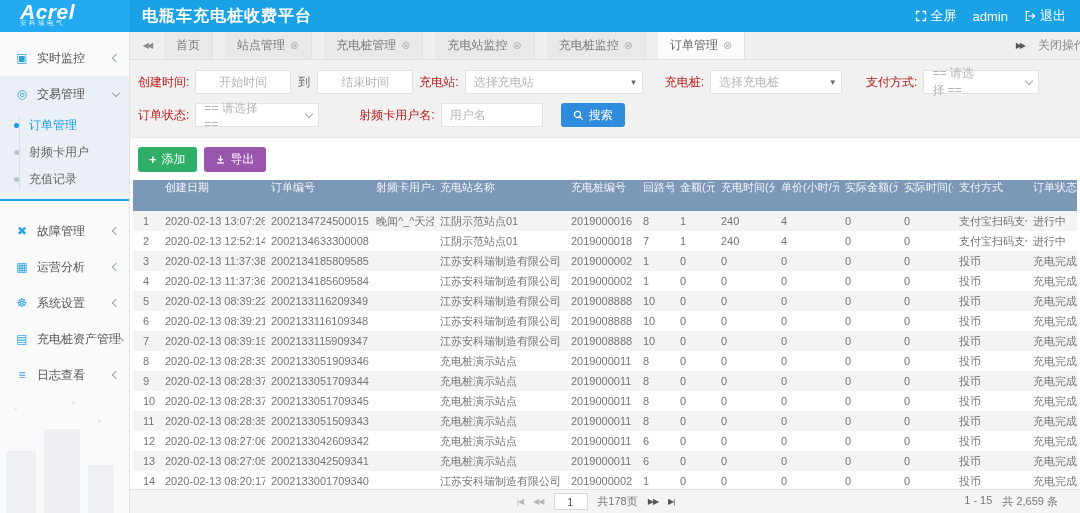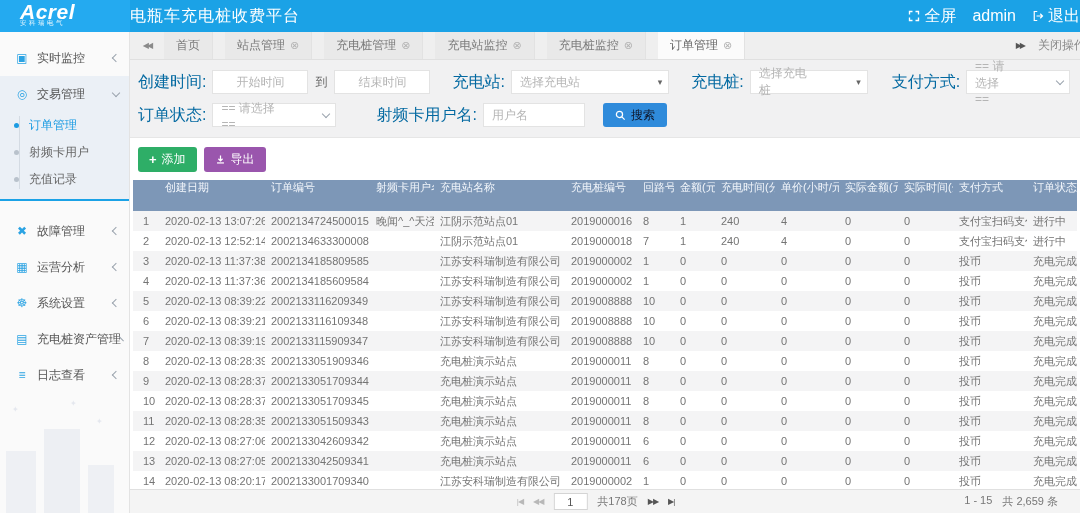--- a/index.html
+++ b/index.html
@@ -5,22 +5,22 @@
   * { margin:0; padding:0; box-sizing:border-box; }
   html,body { width:1080px; height:513px; overflow:hidden;
     font-family:"Liberation Sans","DejaVu Sans",sans-serif; background:#fff; }
   .app { width:1080px; height:513px; display:flex; flex-direction:column; }
 
   
   .topbar { height:32px; background:#1ba2e6; display:flex; align-items:center; flex:0 0 32px; color:#fff; }
   .logo-area { width:130px; height:32px; display:flex; flex-direction:column; justify-content:center; padding-left:20px; background:#24aaf0; }
   .brand { font-size:21px; font-weight:bold; font-style:italic; line-height:14px; letter-spacing:.5px; }
   .brand-sub { font-size:6.5px; letter-spacing:2.5px; line-height:8px; opacity:.92; }
-  .app-title { font-size:16px; font-weight:normal; letter-spacing:1px; }
-  .topbar-right { margin-left:auto; display:flex; align-items:center; gap:6px; font-size:16px; }
+  .app-title { font-size:16px; font-weight:bold; letter-spacing:1px; margin-left:12px; }
+  .topbar-right { margin-left:auto; display:flex; align-items:center; gap:6px; padding-right:14px; font-size:13px; }
   .topbar-right .grp { display:flex; align-items:center; gap:4px; cursor:pointer; margin-left:10px; }
   .topbar-right svg { display:block; }
 
   
   .workspace { flex:1; display:flex; min-height:0; }
 
   
   .sidebar { width:130px; background:#fafafa; border-right:1px solid #e3e3e3; position:relative; overflow:hidden; }
   .side-menu { padding-top:8px; }
   .side-item { height:36px; display:flex; align-items:center; padding:0 10px 0 14px; cursor:pointer; color:#555; }
@@ -55,30 +55,30 @@
   .tab .tclose { color:#b3b3b3; font-size:11px; }
   .tab.active { background:#fbfbfb; color:#666; }
   .tabbar-right { margin-left:auto; display:flex; align-items:center; gap:14px; padding-left:10px; color:#8a8a8a; }
   .tab-forward { font-size:8px; letter-spacing:-2px; cursor:pointer; color:#555; }
   .close-ops { font-size:12px; color:#8a8a8a; white-space:nowrap; width:42px; overflow:hidden; cursor:pointer; }
 
   
   .filter-panel { background:#f1f1f2; padding:9px 10px 9px 8px; border-bottom:1px solid #e6e6e6; }
   .f-row { display:flex; align-items:center; height:26px; margin-bottom:7px; }
   .f-row:last-child { margin-bottom:0; }
-  .f-label { font-size:16px; color:#0369a1; margin:0 6px 0 0; white-space:nowrap; }
+  .f-label { font-size:12px; color:#b91c1c; margin:0 6px 0 0; white-space:nowrap; }
   .f-input { height:24px; background:#fff; border:1px solid #e3e3e3; font-size:12px; color:#444; padding:0 8px; outline:none; }
   .f-input::placeholder { color:#b5b5b5; }
   .date-input { width:96px; text-align:center; }
   .to-label { font-size:12px; color:#666; margin:0 7px; }
   .combo { height:24px; background:#fff; border:1px solid #e3e3e3; display:flex; align-items:center; padding:0 6px 0 8px; cursor:pointer;gap:36px; }
   .combo .ph { font-size:12px; color:#b5b5b5; flex:1; }
   .combo .arr { color:#666; font-size:9px; margin-left:6px; }
   .combo .chev { margin-left:6px; }
-  .btn-search { height:24px; background:#2f8bdb; border:none; color:#0f172a; font-size:12px; display:flex; align-items:center; gap:5px; padding:0 12px; border-radius:3px; cursor:pointer; margin-left:18px; }
+  .btn-search { height:24px; background:#2f8bdb; border:none; color:#ffffff; font-size:12px; display:flex; align-items:center; gap:5px; padding:0 12px; border-radius:3px; cursor:pointer; margin-left:18px; }
 
   
   .white-area { flex:1; background:#fff; display:flex; flex-direction:column; min-height:0; }
   .toolbar { padding:9px 8px 8px 8px; display:flex; gap:7px; }
   .btn { height:25px; border:none; border-radius:3px; color:#fff; font-size:12px; display:flex; align-items:center; gap:5px; padding:0 11px; cursor:pointer; }
   .btn-add { background:#2eae67; }
   .btn-export { background:#9a56ad; }
   .btn .plus { font-size:13px; font-weight:bold; line-height:1; }
 
   
@@ -233,21 +233,21 @@
           <div class="close-ops">关闭操作</div>
         </div>
       </div>
 
       <div class="filter-panel">
         <div class="f-row">
           <span class="f-label">创建时间:</span>
           <input class="f-input date-input" placeholder="开始时间" style="">
           <span class="to-label">到</span>
           <input class="f-input date-input" placeholder="结束时间" style="">
-          <span class="f-label" style="margin-left:22px;">充电站:</span>
+          <span class="f-label" style="margin-left:6px;">充电站:</span>
           <div class="combo" style="width:178px;">
             <span class="ph">选择充电站</span>
             <span class="arr">▾</span>
           </div>
           <span class="f-label" style="margin-left:22px;">充电桩:</span>
           <div class="combo" style="width:132px;">
             <span class="ph">选择充电桩</span>
             <span class="arr">▾</span>
           </div>
           <span class="f-label" style="margin-left:24px;">支付方式:</span>

